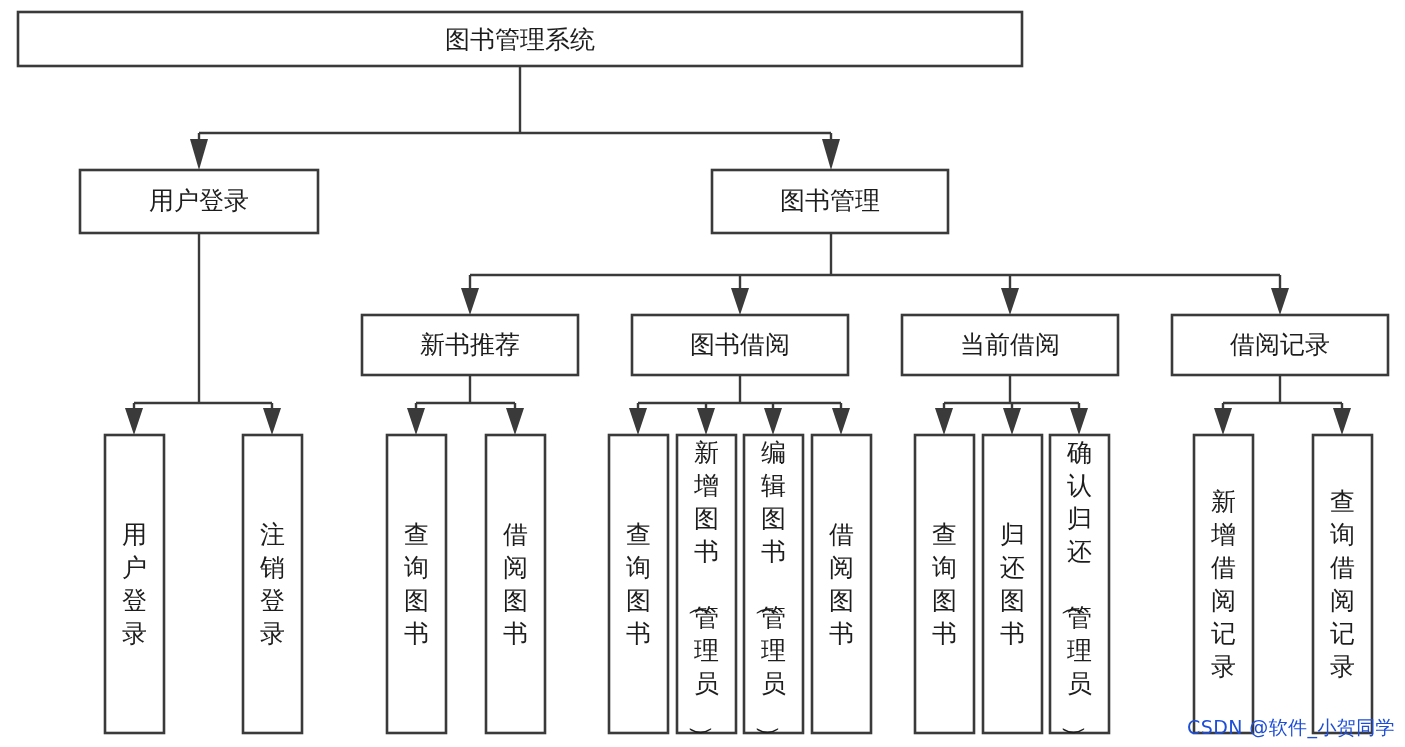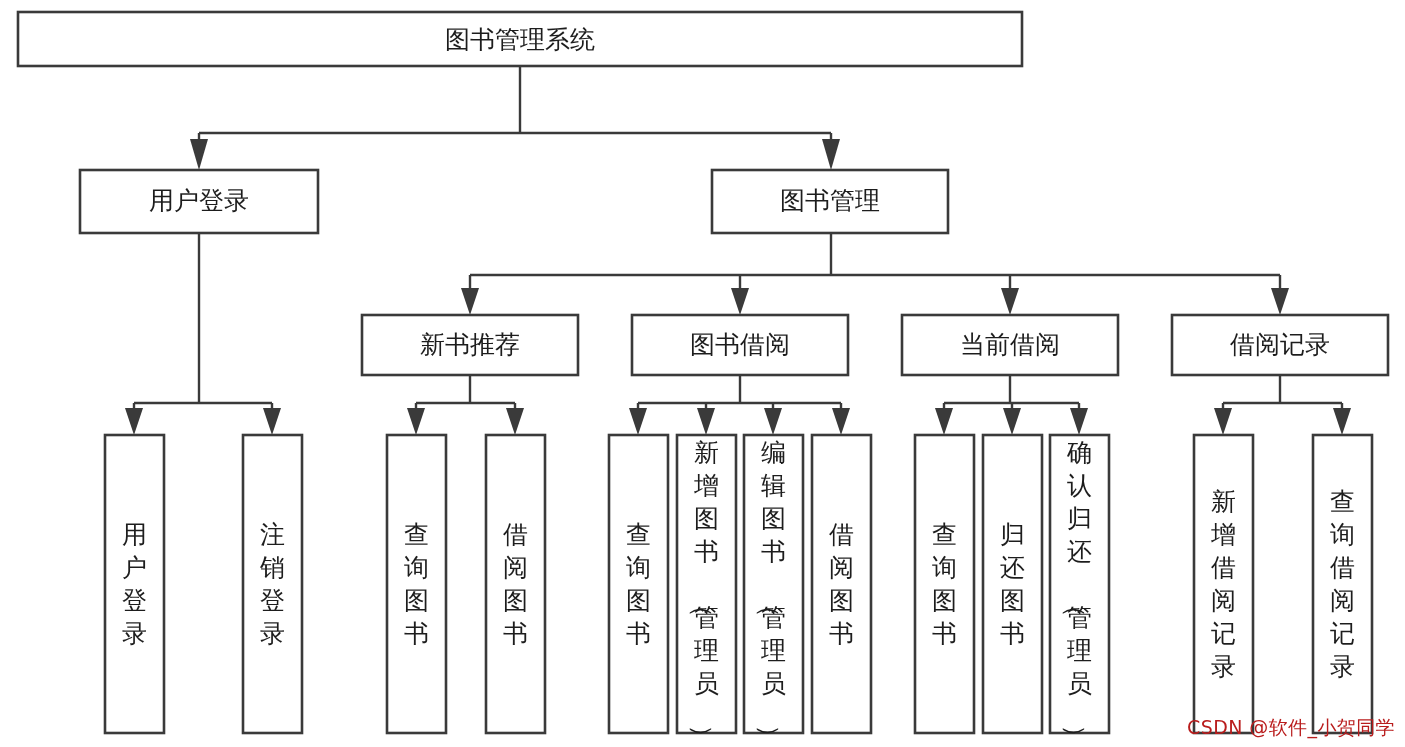--- a/index.html
+++ b/index.html
@@ -43,21 +43,21 @@
     fill: none;
   }
   .arrow-head {
     fill: #3a3a3a;
     stroke: none;
   }
   .watermark {
     position: absolute;
     right: 10px;
     bottom: 6px;
-    color: #b91c1c;
+    color: #1d4ed8;
     font-size: 19px;
     font-family: "DejaVu Sans", "Liberation Sans", sans-serif;
     letter-spacing: 0.4px;
     white-space: nowrap;
     pointer-events: none;
   }
 </style>
 </head>
 <body>
 

